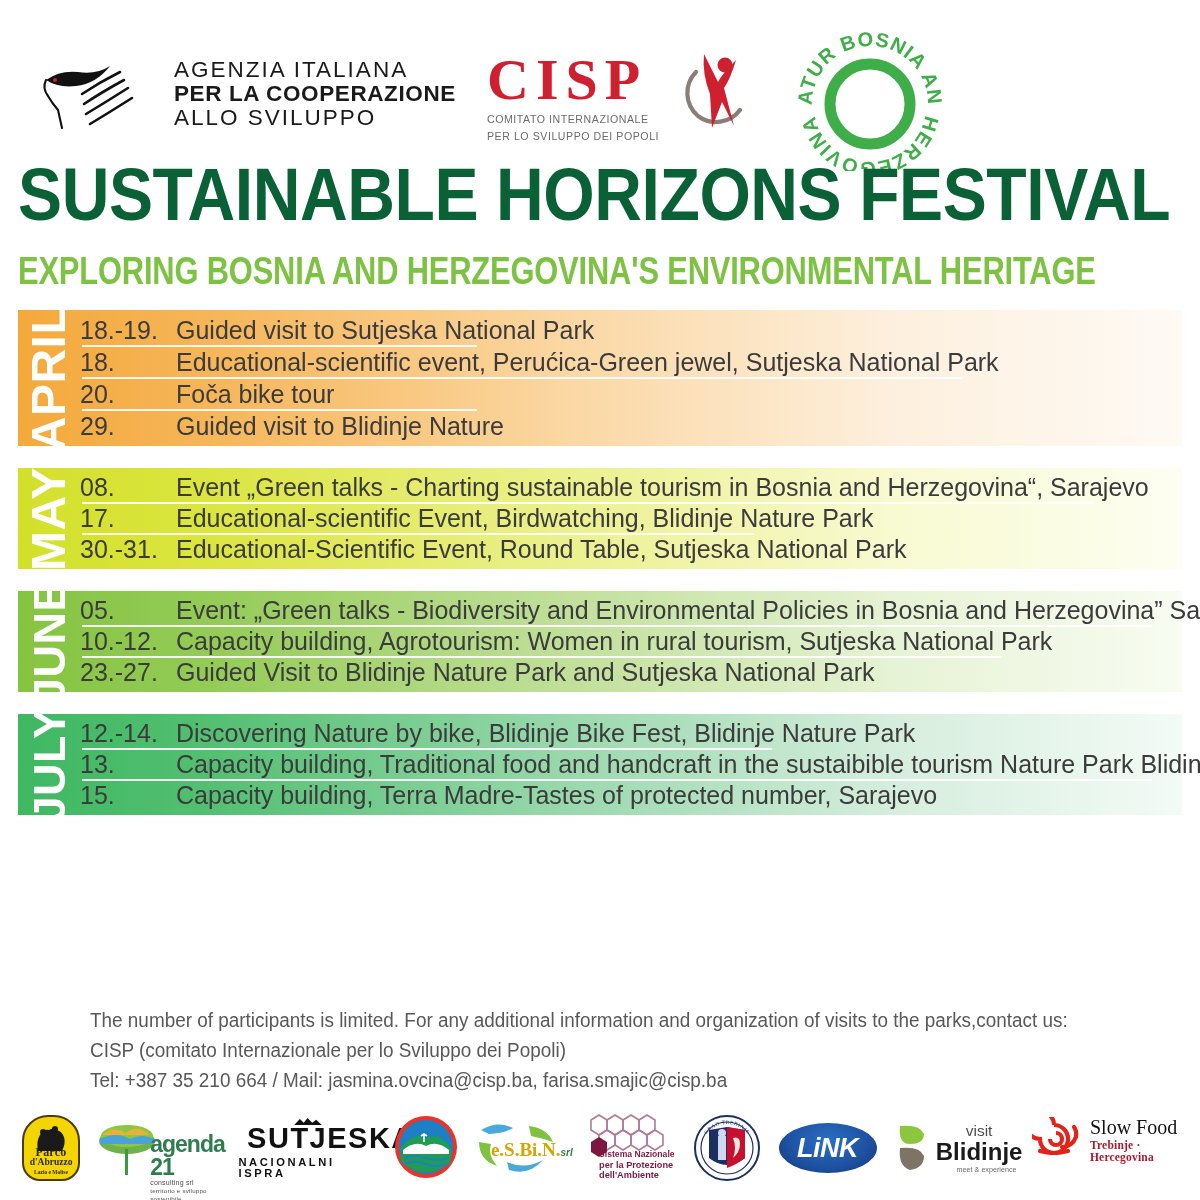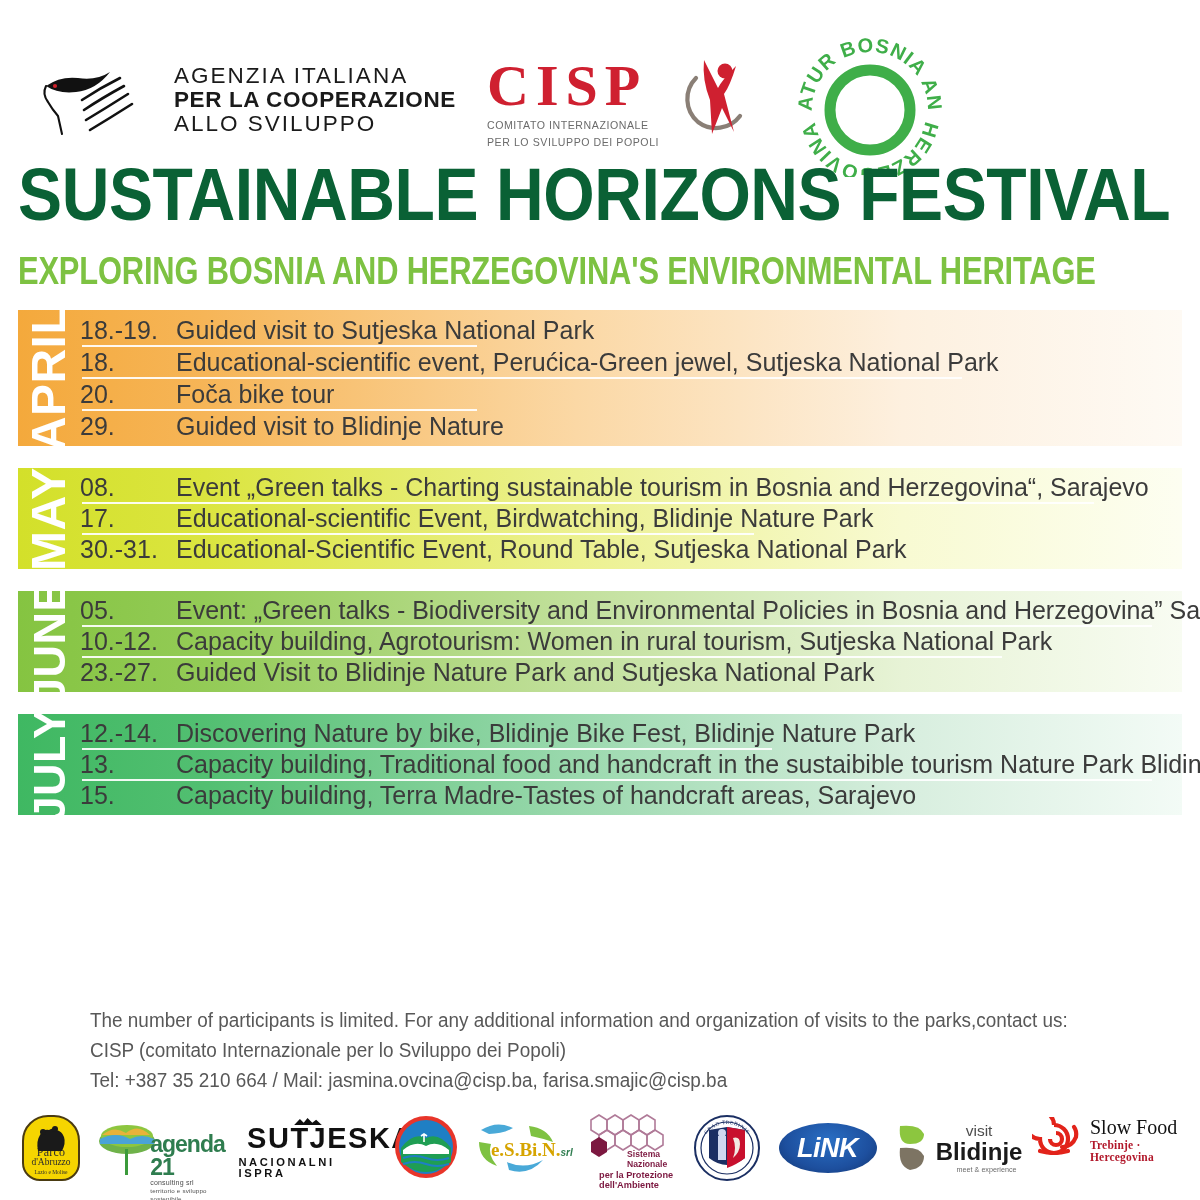--- a/index.html
+++ b/index.html
@@ -6,21 +6,21 @@
   html, body {
     width: 1200px; height: 1200px;
     background: #ffffff;
     font-family: "Liberation Sans", sans-serif;
     overflow: hidden;
   }
   .poster { position: relative; width: 1200px; height: 1200px; background: #fff; }
 
   
   .logo-row {
-    position: absolute; top: 22px; left: 0; width: 1200px; height: 120px;
+    position: absolute; top: 16px; left: 0; width: 1200px; height: 120px;
   }
   .aics-logo { position: absolute; left: 38px; top: 38px; width: 400px; height: 80px; display: flex; align-items: center; }
   .bird-mark { position: relative; width: 120px; height: 72px; flex: none; }
   .tri-bar { width: 9px; height: 72px; margin: 0 14px 0 2px; display: flex; flex-direction: column; }
   .tri-bar i { display: block; width: 100%; flex: 1 1 auto; }
   .tri-g { background: #008c45; }
   .tri-w { background: #ffffff; }
   .tri-r { background: #cd212a; }
   .aics-text { font-size: 22.5px; line-height: 1.08; letter-spacing: 1.4px; color: #1a1a1a; white-space: nowrap; }
   .aics-text .l1, .aics-text .l3 { font-weight: 400; letter-spacing: 2.0px; }
@@ -102,21 +102,21 @@
   .note div { white-space: nowrap; }
 
   
   .sponsors {
     position: absolute; left: 20px; top: 1102px; width: 1162px; height: 92px;
     display: flex; align-items: center; justify-content: space-between;
   }
   .sp { position: relative; flex: none; display: flex; align-items: center; justify-content: center; }
 
   
-  .sp-abruzzo { width: 62px; height: 70px; }
+  .sp-abruzzo { width: 62px; height: 70px; font-weight: bold; }
   .abruzzo-shield {
     width: 58px; height: 66px; background: #f5d500; border: 2.5px solid #4a3b12;
     border-radius: 26px 26px 18px 18px; display: flex; flex-direction: column;
     align-items: center; justify-content: flex-end; padding-bottom: 4px;
   }
   .abruzzo-bear { position: absolute; top: 12px; left: 50%; transform: translateX(-50%); }
   .abruzzo-t1 { font-family: "Liberation Serif", serif; font-size: 12px; color: #2b2b2b; line-height: 1; letter-spacing: 0.2px; }
   .abruzzo-t2 { font-family: "Liberation Serif", serif; font-size: 9.5px; color: #2b2b2b; line-height: 1; }
   .abruzzo-t3 { font-family: "Liberation Serif", serif; font-size: 5.5px; color: #2b2b2b; line-height: 1.1; margin-top: 1px; }
 
@@ -139,21 +139,21 @@
   .esbin-txt { font-family: "Liberation Serif", serif; font-size: 19px; font-weight: 700; color: #d6a400; line-height: 1; }
   .esbin-srl { font-size: 10px; font-weight: 700; font-style: italic; color: #2f7d4f; }
 
   
   .sp-ispra { width: 92px; height: 72px; flex-direction: column; }
   .ispra-word { font-family: "Liberation Serif", serif; font-size: 19px; font-weight: 700; color: #16224f; letter-spacing: 0.6px; line-height: 1; margin-top: 3px; }
   .ispra-sub { font-size: 4.8px; color: #333; text-align: center; line-height: 1.35; margin-top: 2px; }
 
   
   .sp-snpa { width: 104px; height: 72px; }
-  .snpa-t1 { font-size: 8.6px; color: #7c1840; font-weight: 600; line-height: 1.15; margin-left: 28px; }
+  .snpa-t1 { font-size: 8.6px; color: #7c1840; font-weight: 600; line-height: 1.15; }
   .snpa-t2 { font-size: 9.2px; color: #7c1840; font-weight: 700; line-height: 1.15; }
 
   
   .sp-trebinje { width: 68px; height: 68px; }
 
   
   .sp-link { width: 104px; height: 56px; }
   .link-oval {
     width: 98px; height: 50px; border-radius: 50%;
     background: radial-gradient(ellipse at 50% 35%, #2a6fc4 0%, #1d4f9e 62%, #12336b 100%);
@@ -315,21 +315,21 @@
             <span class="ev-text">Discovering Nature by bike, Blidinje Bike Fest, Blidinje Nature Park</span>
             <span class="rule" style="width: 690px;"></span>
           </div>
           <div class="evrow">
             <span class="ev-date">13.</span>
             <span class="ev-text">Capacity building, Traditional food and handcraft in the sustaibible tourism Nature Park Blidinje</span>
             <span class="rule" style="width: 1070px;"></span>
           </div>
           <div class="evrow">
             <span class="ev-date">15.</span>
-            <span class="ev-text">Capacity building, Terra Madre-Tastes of handcraft areas, Sarajevo</span>
+            <span class="ev-text">Capacity building, Terra Madre-Tastes of protected number, Sarajevo</span>
           </div>
         </div>
       </div>
     </div>
 
   <div class="note">
     <div>The number of participants is limited. For any additional  information and organization of visits to the parks,contact us:</div>
     <div>CISP (comitato Internazionale per lo Sviluppo dei Popoli)</div>
     <div>Tel: +387 35 210 664 / Mail: jasmina.ovcina@cisp.ba, farisa.smajic@cisp.ba</div>
   </div>

